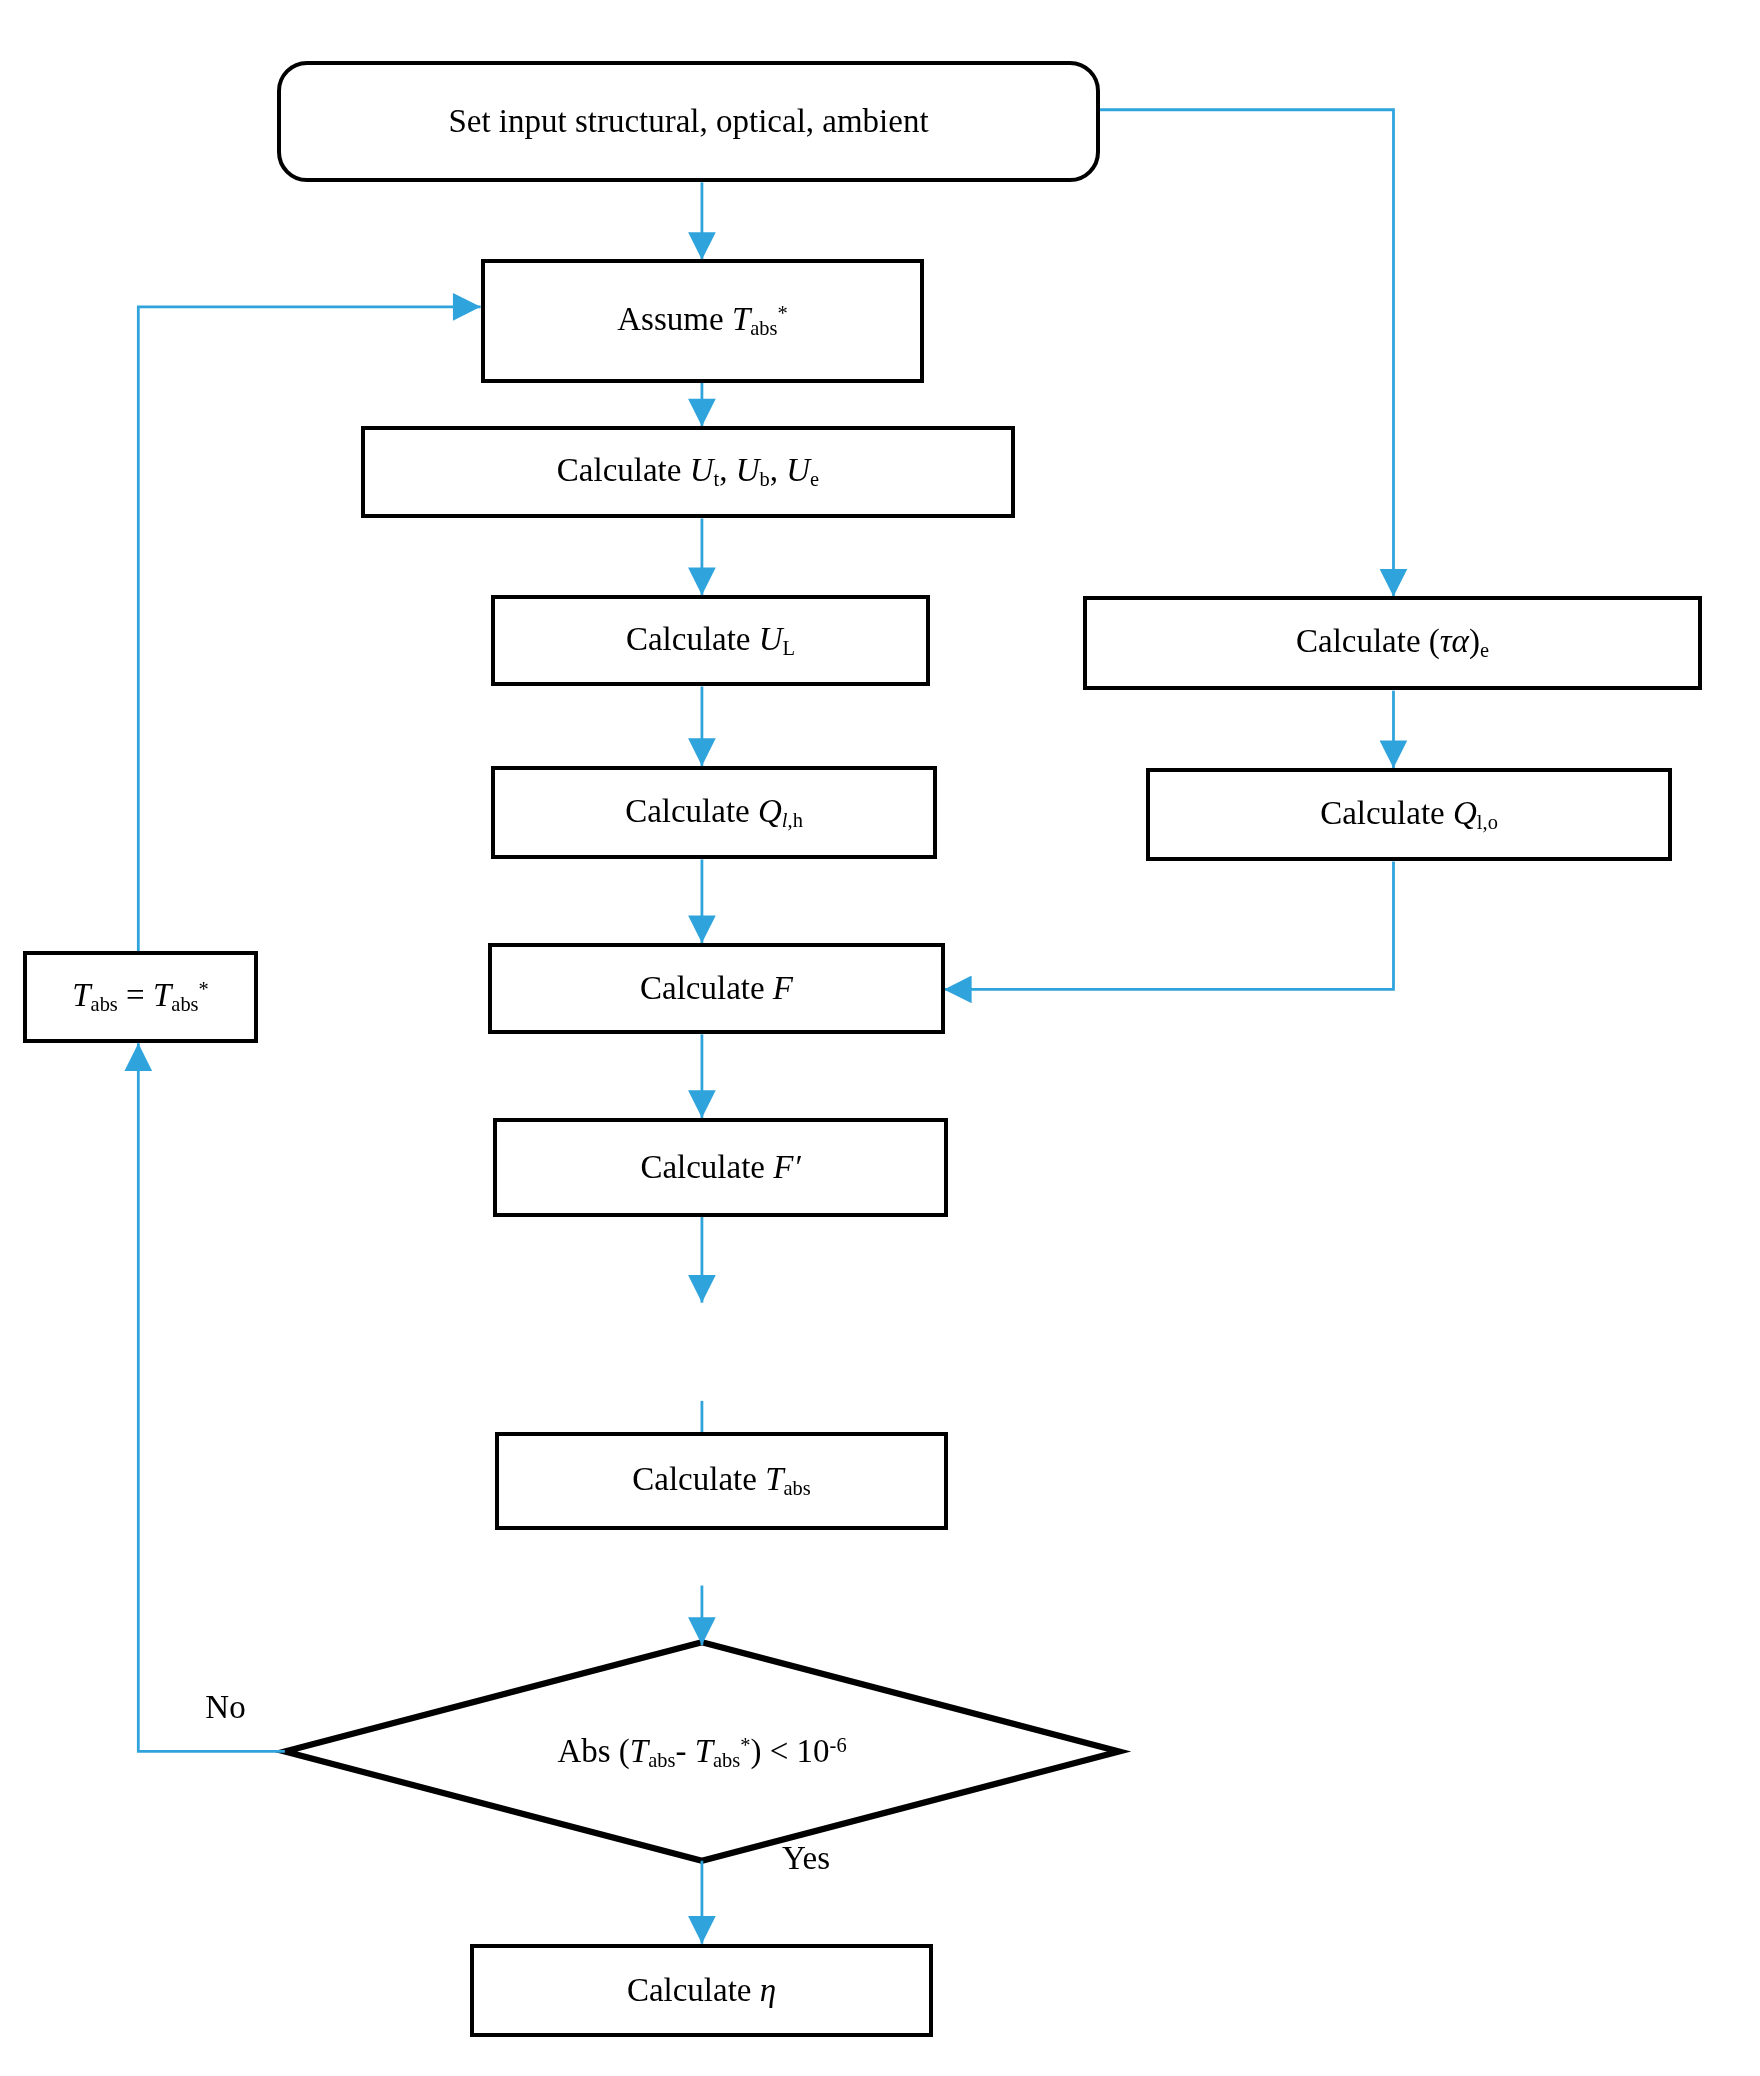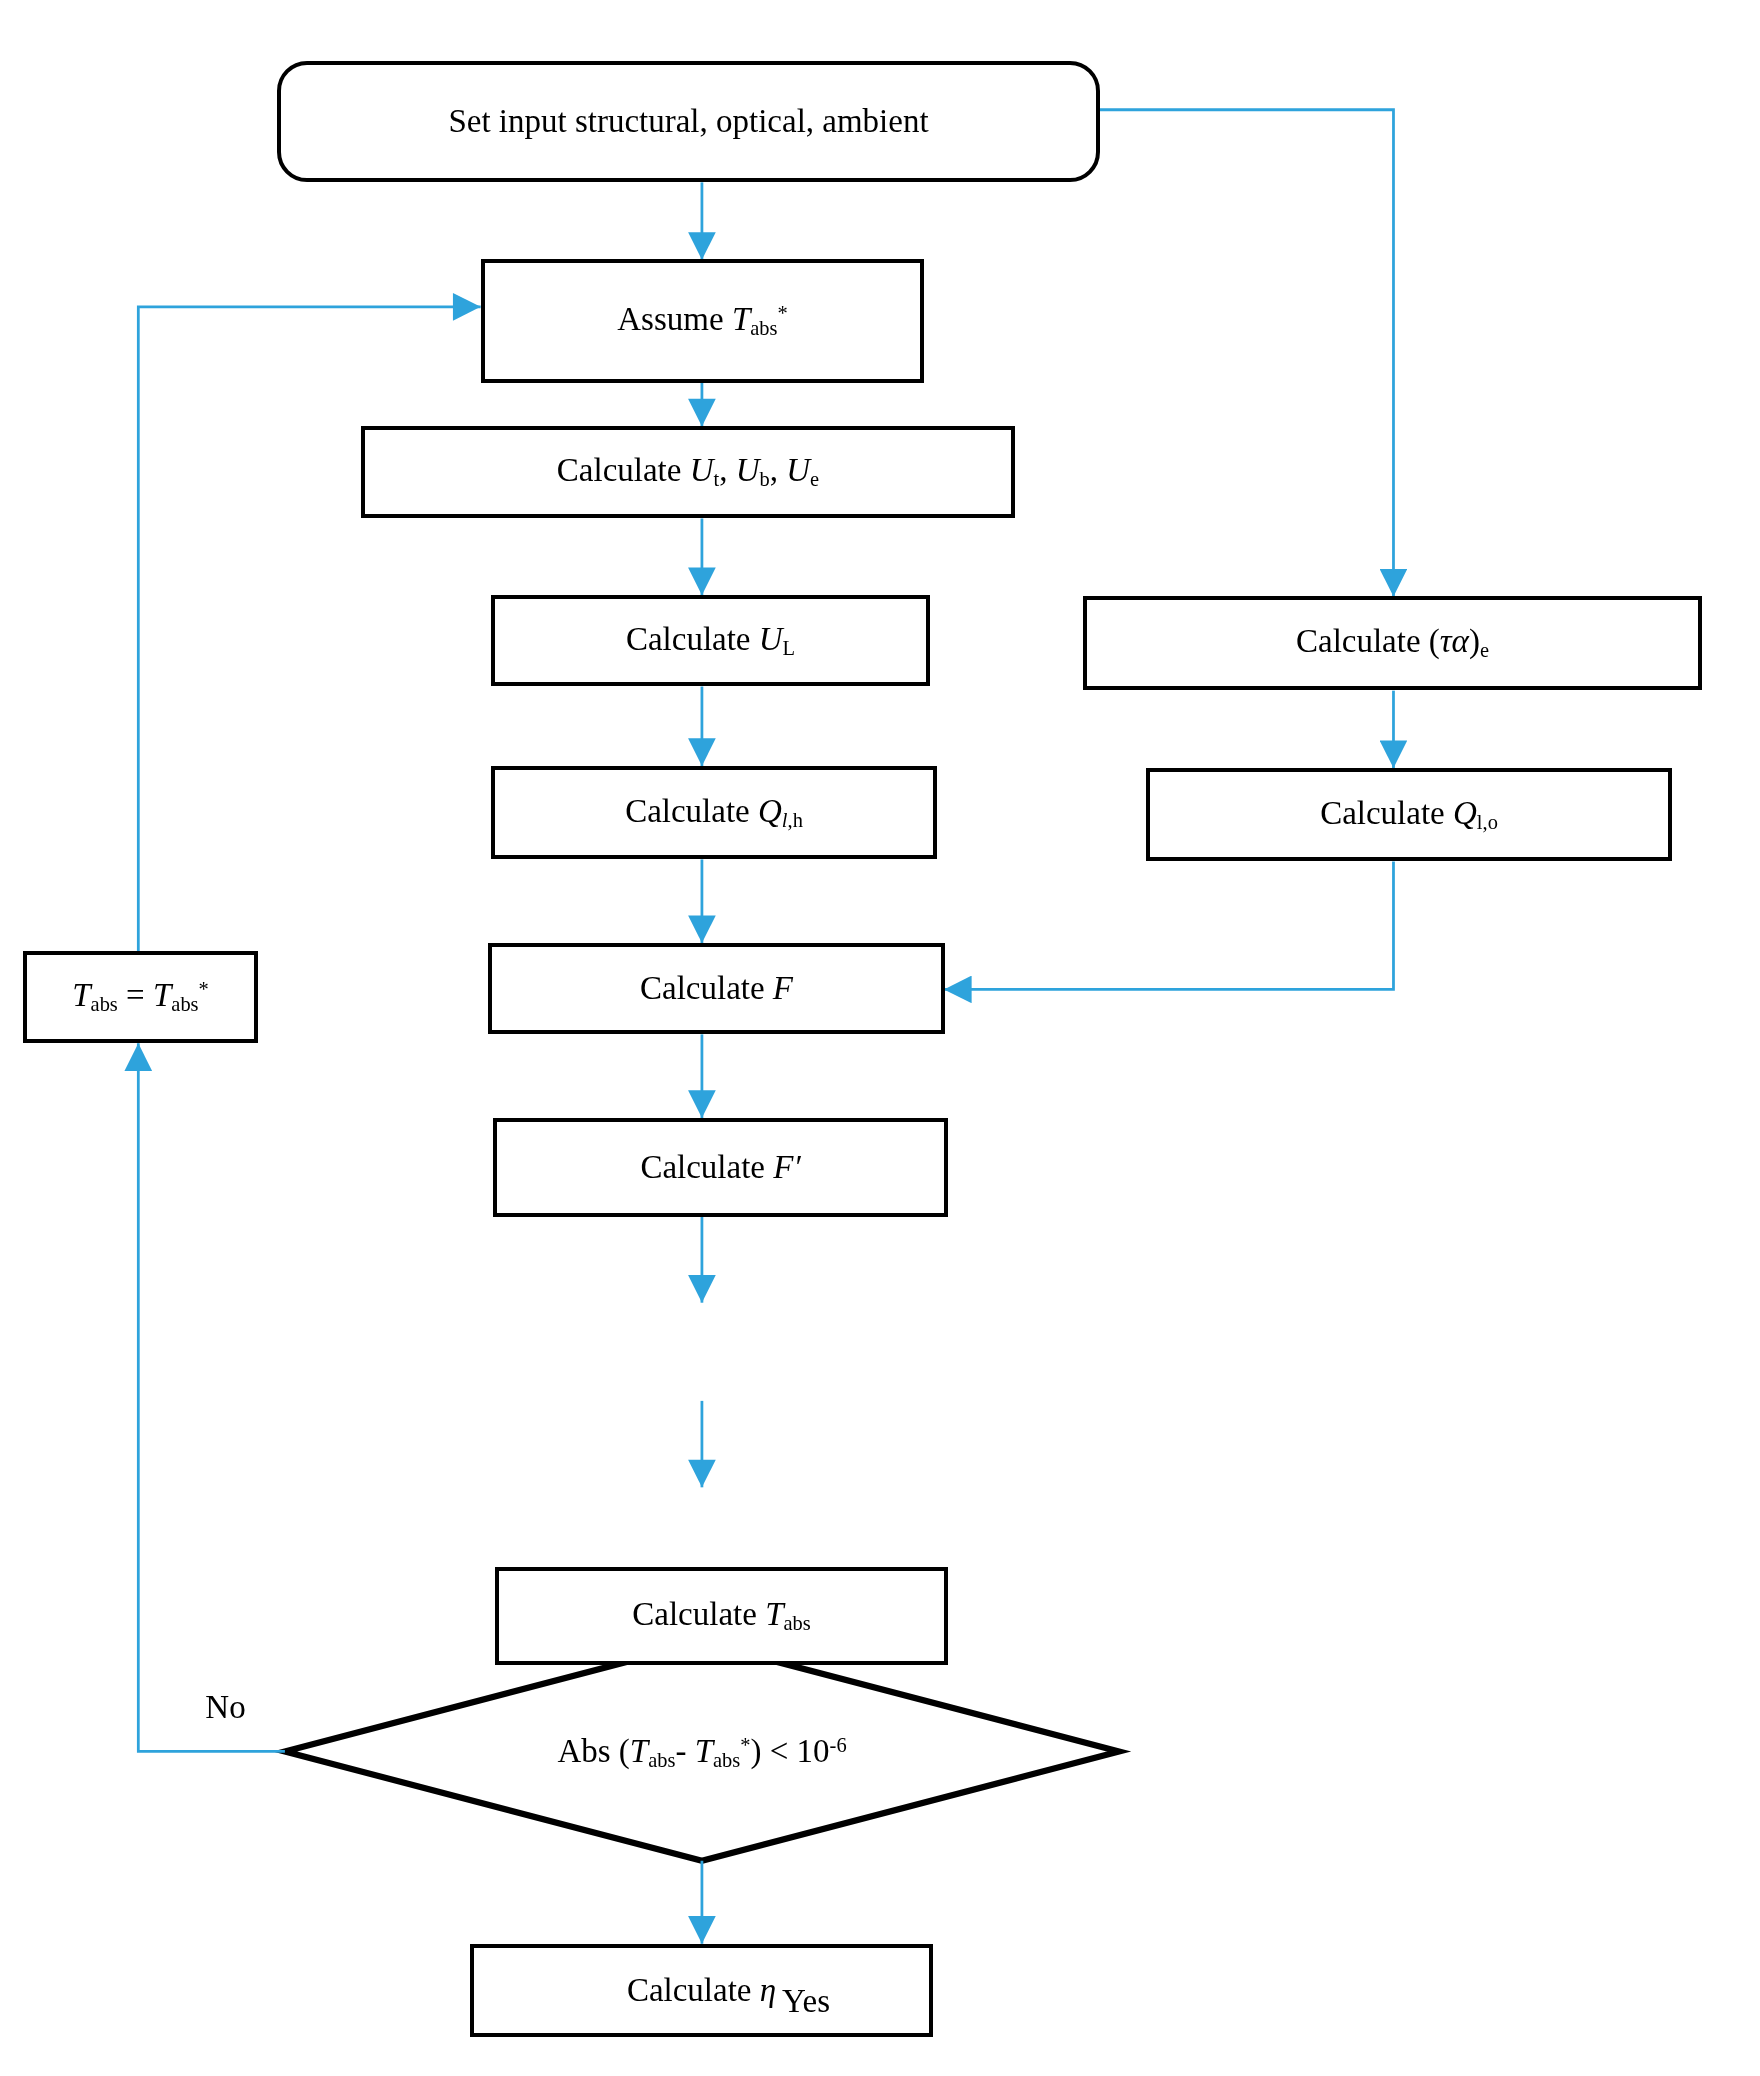--- a/index.html
+++ b/index.html
@@ -72,21 +72,21 @@
 
   <div class="node" style="left:488px;top:943px;width:457px;height:91px;">
     <span><span class="seg-p">Calculate </span><span class="seg-i">F</span></span>
   </div>
 
   <div class="node" style="left:493px;top:1118px;width:455px;height:99px;">
     <span><span class="seg-p">Calculate </span><span class="seg-i">F′</span></span>
   </div>
 
 
-  <div class="node" style="left:495px;top:1567px;width:453px;height:98px;">
+  <div class="node" style="left:495px;top:1432px;width:453px;height:98px;">
     <span><span class="seg-p">Calculate </span><span class="seg-i">T</span><span class="seg-sub">abs</span></span>
   </div>
 
   <div class="node" style="left:1083px;top:596px;width:619px;height:94px;">
     <span><span class="seg-p">Calculate (</span><span class="seg-i">τα</span><span class="seg-p">)</span><span class="seg-sub">e</span></span>
   </div>
 
   <div class="node" style="left:1134px;top:768px;width:526px;height:93px;margin-left:12px;">
     <span><span class="seg-p">Calculate </span><span class="seg-i">Q</span><span class="seg-sub">l,o</span></span>
   </div>
@@ -97,16 +97,16 @@
 
   <div class="floating" style="left:423px;top:1702px;width:558px;height:100px;">
     <span><span class="seg-p">Abs (</span><span class="seg-i">T</span><span class="seg-sub">abs</span><span class="seg-p">- </span><span class="seg-i">T</span><span class="seg-sub">abs</span><span class="seg-sup">*</span><span class="seg-p">) &lt; 10</span><span class="seg-sup">-6</span></span>
   </div>
 
   <div class="node" style="left:470px;top:1944px;width:463px;height:93px;">
     <span><span class="seg-p">Calculate </span><span class="seg-i">η</span></span>
   </div>
 
   <div class="edge-label" style="left:184px;top:1686px;width:83px;height:42px;">No</div>
-  <div class="edge-label" style="left:761px;top:1980px;width:90px;height:42px;">Yes</div>
+  <div class="edge-label" style="left:761px;top:1837px;width:90px;height:42px;">Yes</div>
 
 </div>
 
 
 </body></html>

